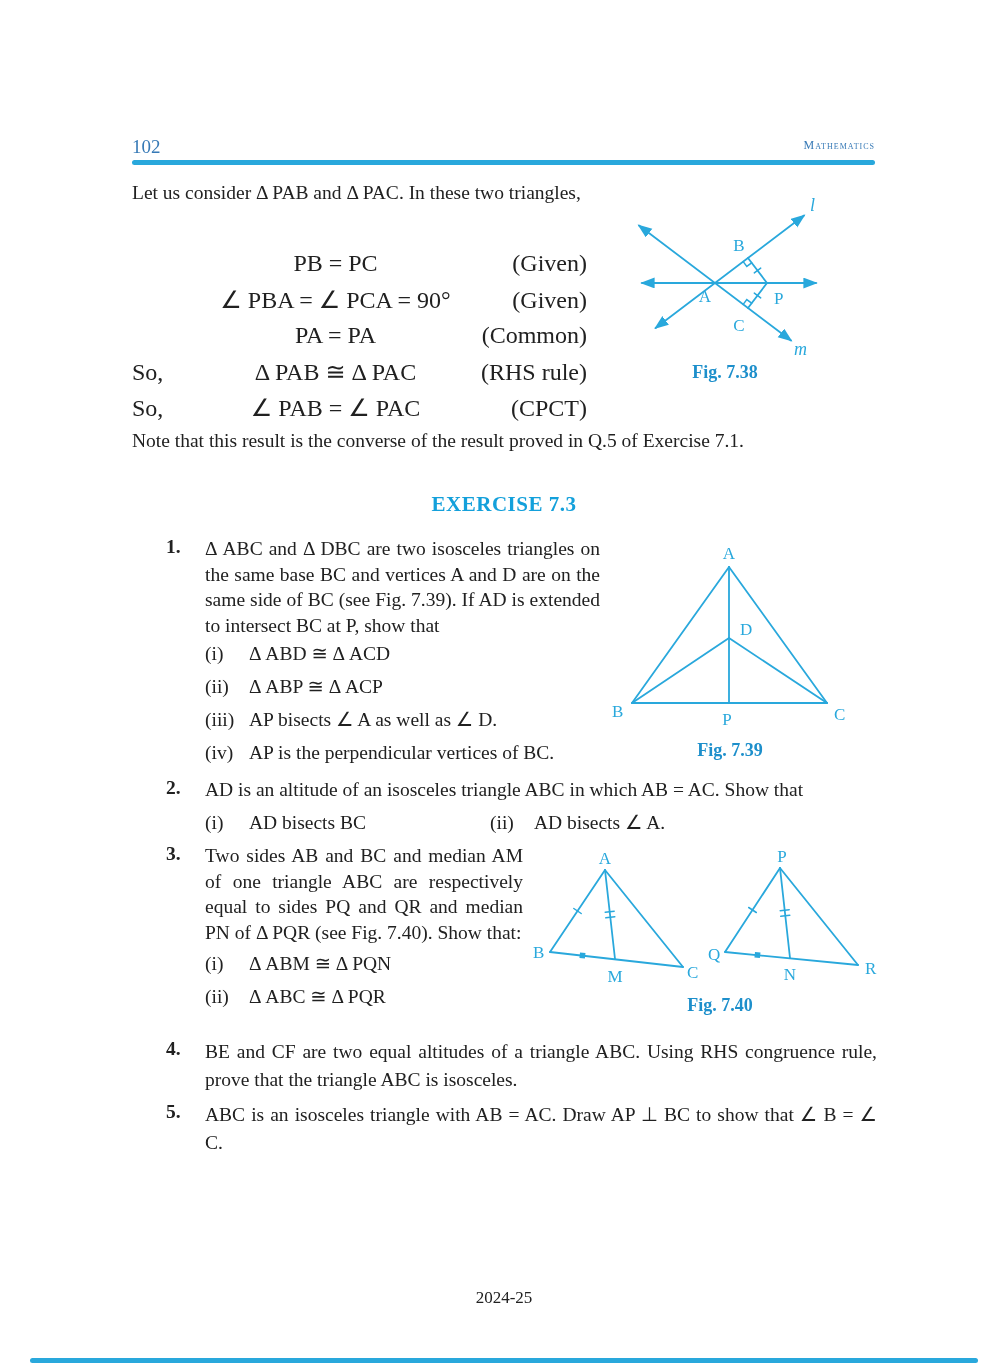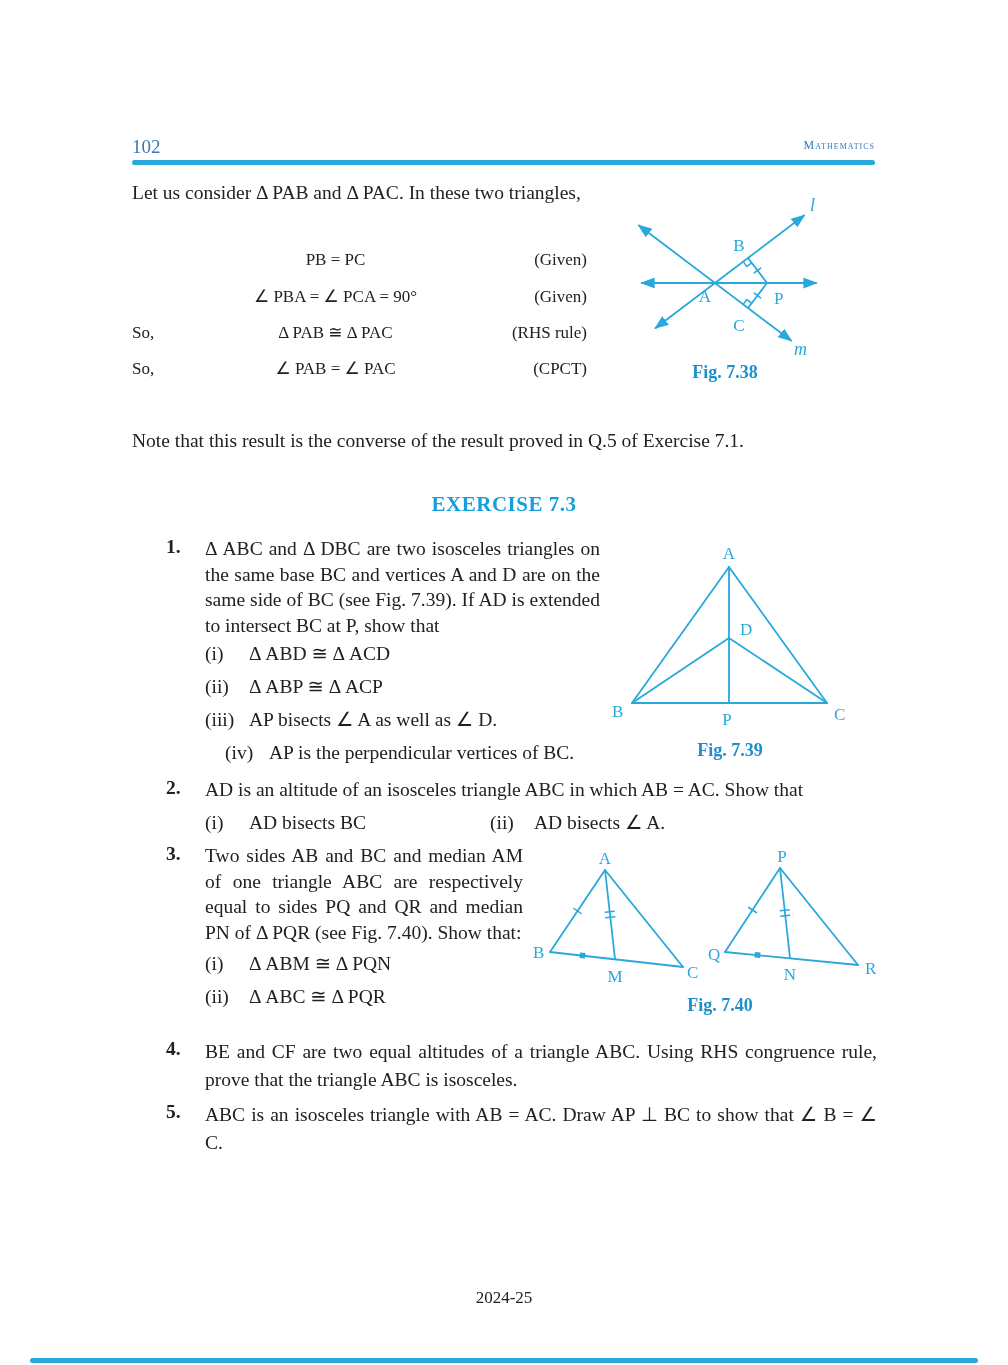--- a/index.html
+++ b/index.html
@@ -11,21 +11,21 @@
     position:relative;width:1008px;height:1365px;margin:0 auto;background:#ffffff;
     font-family:"Liberation Serif", serif;color:var(--text);overflow:hidden;
   }
   .abs{position:absolute;}
   .pagenum{font-size:19px;color:var(--header-blue);}
   .booktitle{font-size:12px;color:var(--header-blue);font-variant:small-caps;letter-spacing:1px;font-family:Liberation Serif, serif;}
   .hrule{background:var(--accent);height:5px;border-radius:3px;}
   .body-text{font-size:19.5px;line-height:25.5px;}
   .justify{text-align:justify;}
   .steps{display:flex;flex-direction:column;}
-  .step{display:flex;align-items:baseline;height:36px;font-size:17px;}
+  .step{display:flex;align-items:baseline;height:36px;font-size:24px;}
   .step .prefix{width:62px;}
   .step .expr{flex:1;text-align:center;}
   .step .reason{width:110px;text-align:right;}
   .exercise-title{font-size:21px;font-weight:bold;color:var(--exercise-blue);text-align:center;letter-spacing:0.5px;font-family:"Liberation Serif",serif;margin:0;}
   .fig-caption{font-size:18px;font-weight:bold;color:var(--caption-blue);text-align:center;}
   .qnum{font-size:19.5px;font-weight:bold;}
   .subitem{display:flex;font-size:19.5px;line-height:25.5px;}
   .subitem .silabel{width:44px;flex:none;}
   .footer-year{font-size:17px;text-align:center;}
   svg .stk{stroke:var(--accent);stroke-width:1.8;fill:none;stroke-linecap:round;}
@@ -48,20 +48,25 @@
   <div class="abs steps" style="left:132px;top:250px;width:455px;">
     <div class="step">
       <span class="prefix"></span>
       <span class="expr">PB = PC</span>
       <span class="reason">(Given)</span>
     </div>
     <div class="step">
       <span class="prefix"></span>
       <span class="expr">∠ PBA = ∠ PCA = 90°</span>
       <span class="reason">(Given)</span>
+    </div>
+    <div class="step">
+      <span class="prefix"></span>
+      <span class="expr">PA = PA</span>
+      <span class="reason">(Common)</span>
     </div>
     <div class="step">
       <span class="prefix">So,</span>
       <span class="expr">Δ PAB ≅ Δ PAC</span>
       <span class="reason">(RHS rule)</span>
     </div>
     <div class="step">
       <span class="prefix">So,</span>
       <span class="expr">∠ PAB = ∠ PAC</span>
       <span class="reason">(CPCT)</span>
@@ -103,21 +108,21 @@
     <span>Δ ABD ≅ Δ ACD</span>
   </div>
   <div class="abs subitem" style="left:205px;top:674px;width:400px;">
     <span class="silabel">(ii)</span>
     <span>Δ ABP ≅ Δ ACP</span>
   </div>
   <div class="abs subitem" style="left:205px;top:707px;width:400px;">
     <span class="silabel">(iii)</span>
     <span>AP bisects ∠ A as well as ∠ D.</span>
   </div>
-  <div class="abs subitem" style="left:205px;top:740px;width:420px;margin-left:20px;">
+  <div class="abs subitem" style="left:205px;top:740px;width:420px;">
     <span class="silabel">(iv)</span>
     <span>AP is the perpendicular vertices of BC.</span>
   </div>
 
   <svg class="abs" style="left:600px;top:545px;" width="260" height="185" viewBox="0 0 260 185">
     <line class="stk" x1="129" y1="22" x2="32" y2="158"></line>
     <line class="stk" x1="129" y1="22" x2="227" y2="158"></line>
     <line class="stk" x1="32" y1="158" x2="227" y2="158"></line>
     <line class="stk" x1="129" y1="22" x2="129" y2="158"></line>
     <line class="stk" x1="32" y1="158" x2="129" y2="93"></line>

